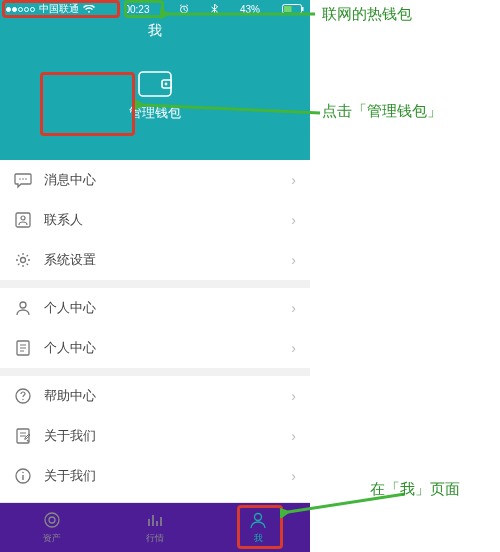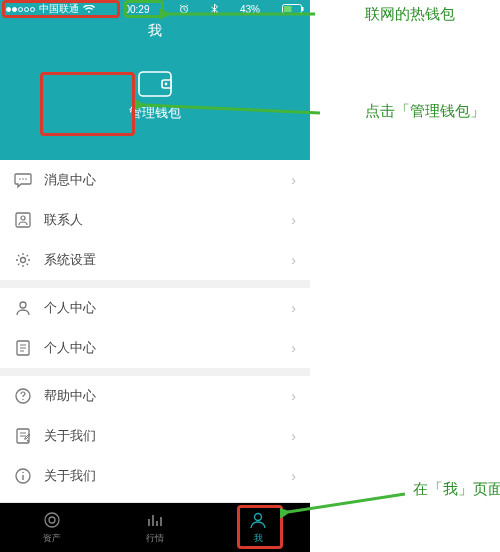--- a/index.html
+++ b/index.html
@@ -21,27 +21,27 @@
   .action-btn { display: flex; flex-direction: column; align-items: center; gap: 6px; width: 100px; padding: 8px 0; }
   .action-btn .lbl { font-size: 13px; color: #fff; }
   .icon-box { width: 34px; height: 28px; display: flex; align-items: center; justify-content: center; }
 
   .list { background: #fff; }
   .list-item { display: flex; align-items: center; height: 40px; padding: 12px 14px; gap: 12px; font-size: 13px; color: #444; border-bottom: 0; }
   .list-icon { width: 18px; height: 18px; display: flex; align-items: center; justify-content: center; color: #777; }
   .chev { margin-left: auto; color: #bbb; font-size: 14px; }
   .sep { height: 8px; background: #f1f1f1; }
 
-  .tabbar { position: absolute; bottom: 0; width: 310px; height: 50px; border-top: 1px solid #e4e4e4; display: flex; background: #000000; }
+  .tabbar { position: absolute; bottom: 0; width: 310px; height: 50px; border-top: 1px solid #e4e4e4; display: flex; background: #4c1d95; }
   .tab { flex: 1; display: flex; flex-direction: column; align-items: center; justify-content: center; gap: 2px; font-size: 9px; color: #888; }
   .tab.active { color: #1ba8ae; }
   .tab-icon { width: 20px; height: 20px; display: flex; align-items: center; justify-content: center; }
 
   
-  .anno { position: absolute; font-size: 15px; color: #2e8f2a; font-weight: 500; white-space: nowrap; margin-left: 43px; }
+  .anno { position: absolute; font-size: 15px; color: #2e8f2a; font-weight: 500; white-space: nowrap; }
   .hi-red { position: absolute; border: 3px solid #d83a2b; border-radius: 4px; pointer-events: none; }
   .hi-green { position: absolute; border: 3px solid #43b53a; border-radius: 4px; pointer-events: none; }
 
   .arrow { position: absolute; pointer-events: none; }
 
   svg { display: block; }
 </style>
 </head>
 <body>
 
@@ -57,21 +57,21 @@
             <span class="dot"></span>
             <span class="dot"></span>
         </span>
         <span>中国联通</span>
         <span>
             <svg width="12" height="9" viewBox="0 0 12 9">
               <path d="M6 8L7 7A1.4 1.4 0 006 6 1.4 1.4 0 005 7zM3 5A4.2 4.2 0 019 5L10 4A5.6 5.6 0 002 4zM0 2A8.4 8.4 0 0112 2L11 3A7 7 0 001 3z" fill="#fff"></path>
             </svg>
           </span>
       </div>
-      <span>00:29</span>
+      <span>00:23</span>
       <div class="status-right">
         <span>
             <svg width="10" height="10" viewBox="0 0 10 10">
               <circle cx="5" cy="5.5" r="3.5" fill="none" stroke="#fff" stroke-width="1"></circle>
               <path d="M5 3.5V5.5L6.5 6.5M1 2L2.5 0.8M9 2L7.5 0.8" stroke="#fff" stroke-width="1" fill="none"></path>
             </svg>
           </span>
         <span>
             <svg width="7" height="11" viewBox="0 0 7 11">
               <path d="M3.5 0V11L6.5 8 0.5 3M3.5 0L6.5 3 0.5 8" stroke="#fff" stroke-width="1" fill="none"></path>

